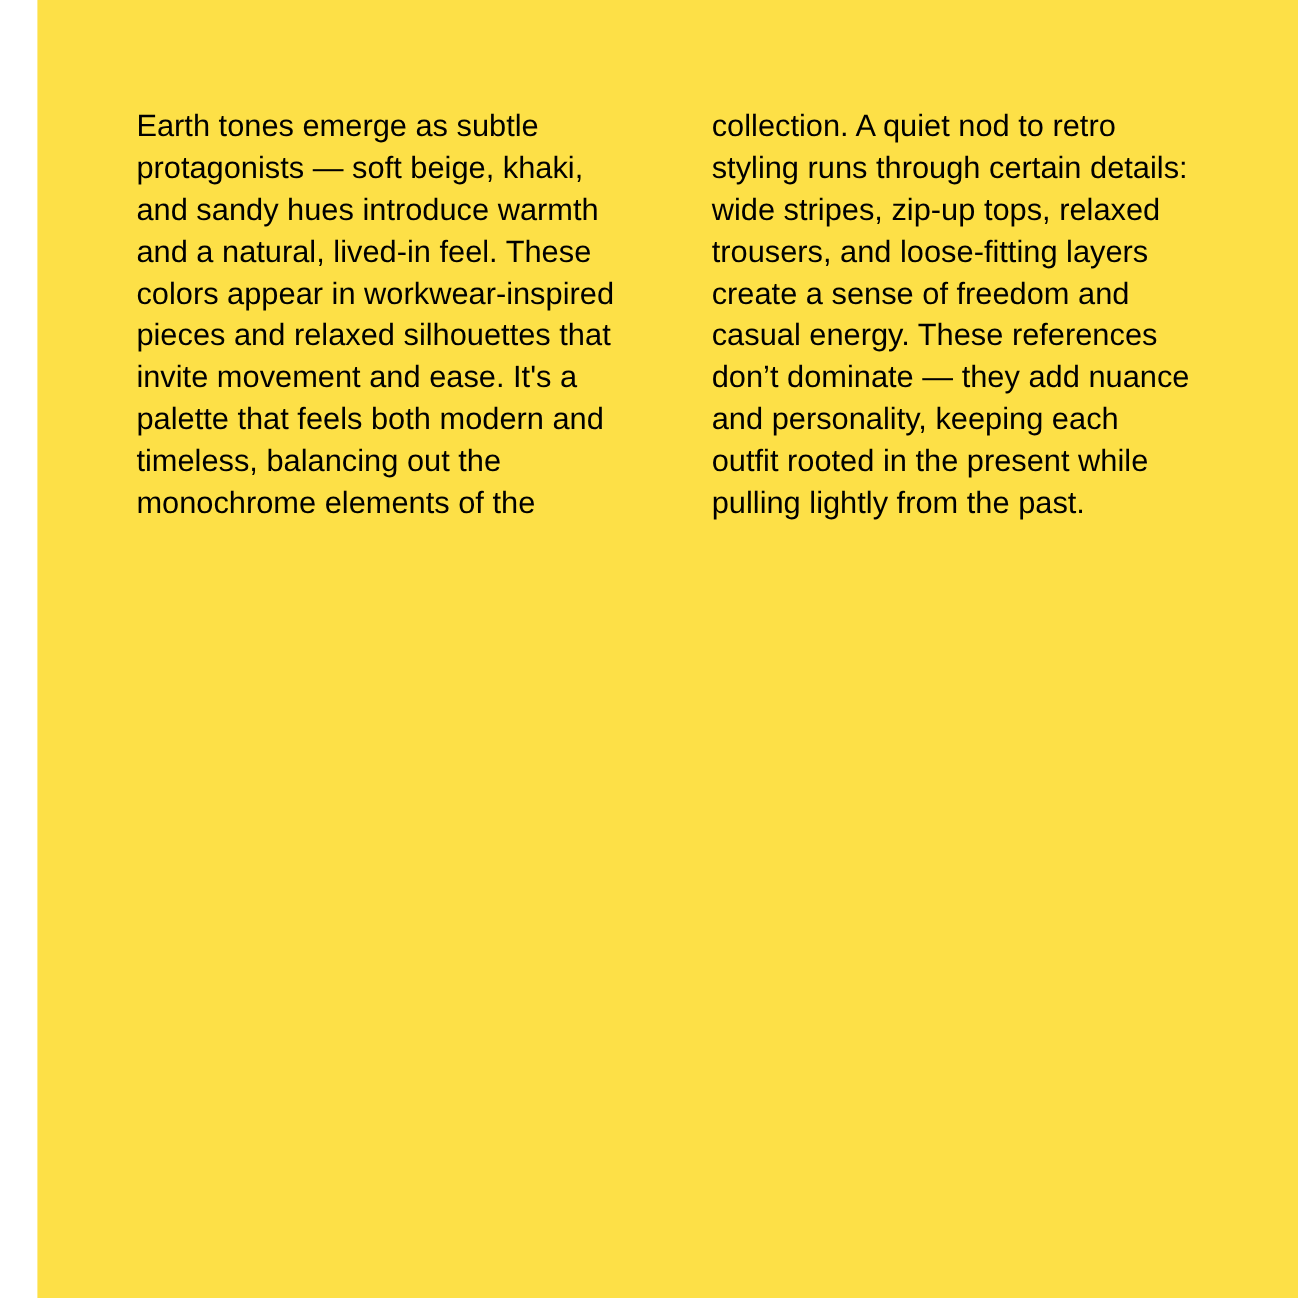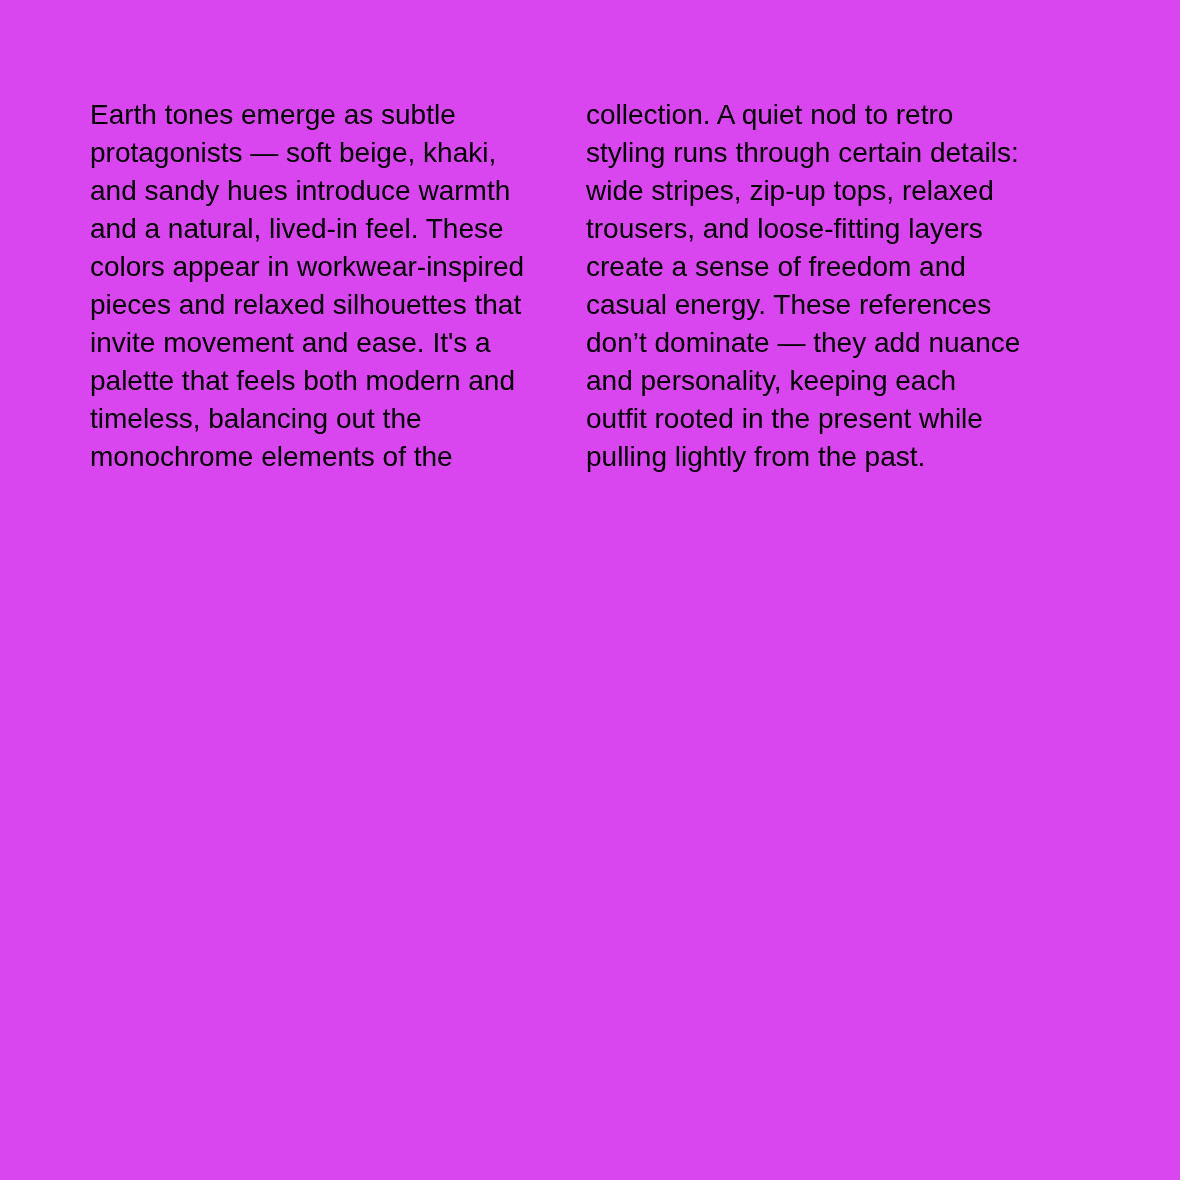--- a/index.html
+++ b/index.html
@@ -10,34 +10,35 @@
   body {
     width: 1180px;
     height: 1180px;
     position: relative;
     overflow: hidden;
     font-family: "Liberation Sans", sans-serif;
   }
   .page {
     position: absolute;
     inset: 0;
-    background: #d946ef;
+    background: #fde047;
+    margin-left: 34px;
   }
   .text-column {
     position: absolute;
     top: 96px;
     width: 505px;
     font-size: 28px;
     line-height: 38px;
     color: #000000;
     letter-spacing: 0;
     white-space: pre; 
   }
   .text-column.left  { left: 90px; }
-  .text-column.right { left: 586px; }
+  .text-column.right { left: 613px; }
 </style>
 </head>
 <body>
 
 <div class="page">
   <div class="text-column left">Earth tones emerge as subtle
 protagonists — soft beige, khaki,
 and sandy hues introduce warmth
 and a natural, lived-in feel. These
 colors appear in workwear-inspired

